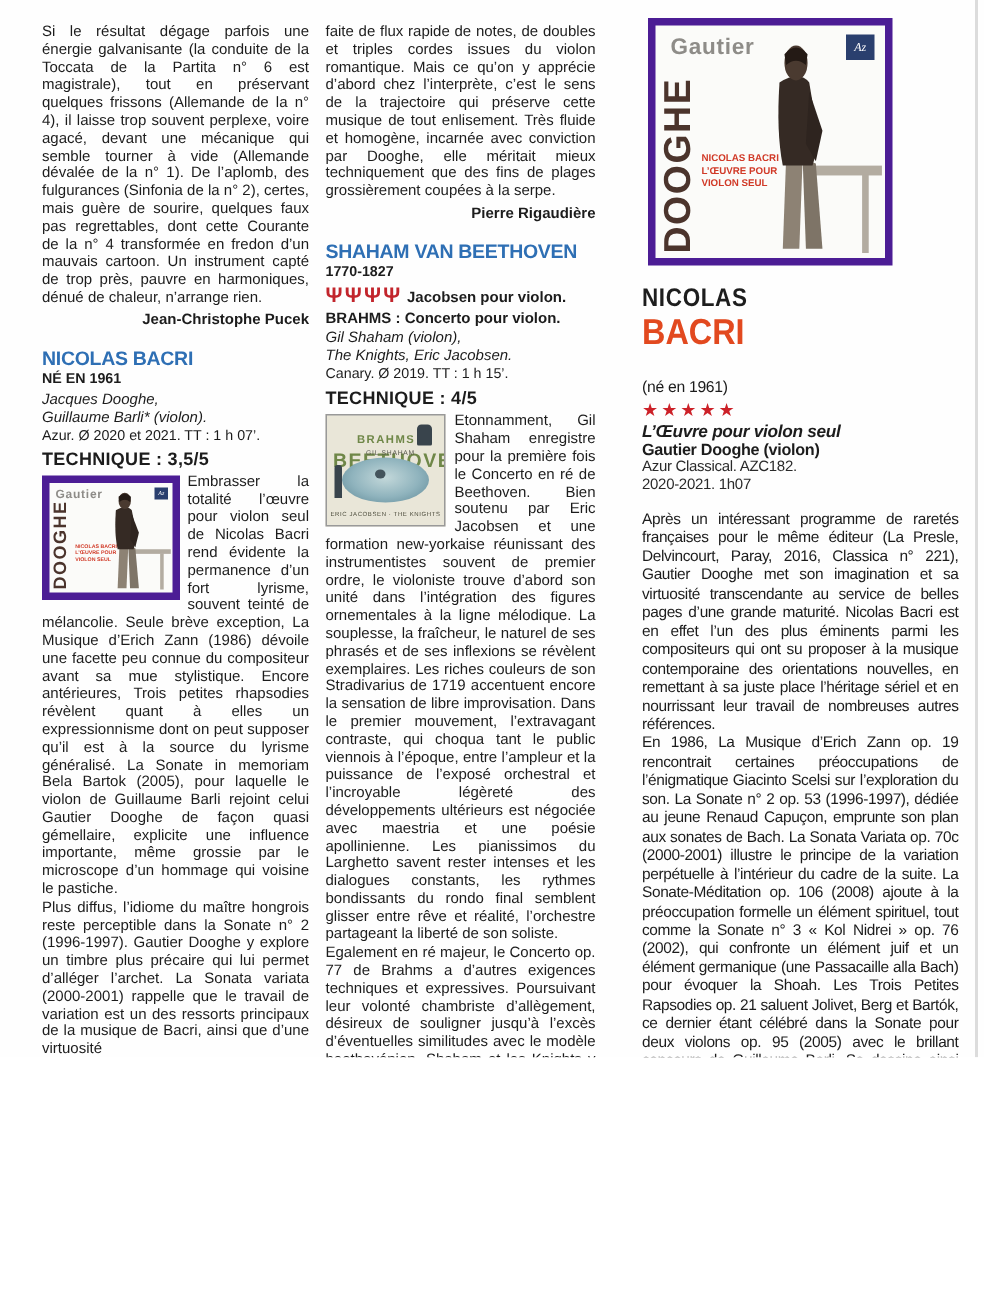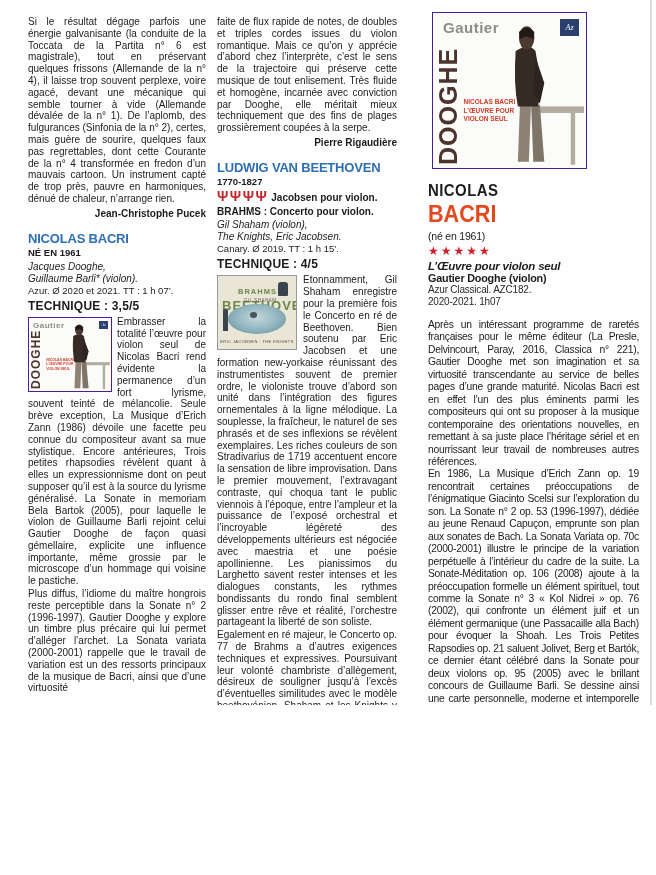--- a/index.html
+++ b/index.html
@@ -19,21 +19,21 @@
   .title-p{margin:0 0 1px;text-align:left;line-height:12.2px;}
   .forks{color:#c2252c;font-weight:bold;font-size:14px;letter-spacing:1.5px;margin-right:3px;}
   .work-title{font-weight:bold;font-size:10px;}
   .performers{font-style:italic;font-size:10px;line-height:12px;text-align:left;}
   .label-line{font-size:9.5px;line-height:12px;text-align:left;}
   .tech{font-weight:bold;font-size:12px;margin:2px 0 3px;text-align:left;letter-spacing:0.2px;}
   .review-body p{margin:0;}
   .review-body p + p{margin-top:1px;}
 
   
-  .cover-dooghe{position:relative;background:#fbfbf9;border:1px solid #4c1d95;overflow:hidden;}
+  .cover-dooghe{position:relative;background:#fbfbf9;border:5px solid #4c1d95;overflow:hidden;}
   .cover-dooghe .first{position:absolute;color:#8e8c88;font-weight:bold;letter-spacing:0.5px;}
   .cover-dooghe .last{
     position:absolute;color:#4b342c;font-weight:bold;
     writing-mode:vertical-rl;transform:rotate(180deg);letter-spacing:1px;line-height:1;
   }
   .cover-dooghe .worktitle{position:absolute;color:#d13a28;font-weight:bold;line-height:1.3;text-align:left;}
   .cover-dooghe .logo{
     position:absolute;background:#2a3f6e;color:#fff;display:flex;align-items:center;justify-content:center;
     font-family:"Liberation Serif",serif;font-style:italic;
   }
@@ -62,21 +62,21 @@
     background:radial-gradient(ellipse at 50% 45%, #c3d8da 0%, #8fb3bd 55%, #5d8795 100%);
   }
   .cover-bb .fig1{position:absolute;left:5px;top:33px;width:5px;height:22px;background:#39444c;border-radius:2px 2px 0 0;}
   .cover-bb .fig2{position:absolute;right:8px;top:6px;width:10px;height:14px;background:#39444c;border-radius:3px 3px 1px 1px;}
   .cover-bb .fig3{position:absolute;left:32px;top:36px;width:7px;height:6px;background:#44545c;border-radius:50%;}
   .cover-bb .credits{position:absolute;left:0;right:0;bottom:2px;text-align:center;font-size:4px;color:#4a4a3a;letter-spacing:0.4px;}
 
   
   .c3-first{font-size:17px;font-weight:bold;letter-spacing:0.5px;color:#1d1d1d;display:inline-block;transform:scaleX(0.88);transform-origin:left;}
   .c3-last{font-size:24px;font-weight:bold;color:#e2491f;line-height:1;display:inline-block;transform:scaleX(0.9);transform-origin:left;margin-top:1px;}
-  .c3-dates{font-size:10.5px;margin-top:4px;letter-spacing:-0.2px;}
+  .c3-dates{font-size:10.5px;margin-top:18px;letter-spacing:-0.2px;}
   .c3-stars{color:#cc2128;font-size:12px;letter-spacing:2px;margin:2px 0;}
   .c3-title{font-weight:bold;font-style:italic;font-size:11.5px;letter-spacing:-0.2px;}
   .c3-perf{font-weight:bold;font-size:10.8px;letter-spacing:-0.2px;}
   .c3-label{font-size:10px;line-height:12px;letter-spacing:-0.2px;color:#2a2a2a;}
   .c3-body{font-size:10.3px;line-height:12.45px;letter-spacing:-0.25px;text-align:justify;margin-top:11px;}
   .c3-body p{margin:0;}
   .c3-byline{font-weight:bold;font-size:11px;text-align:right;padding-right:52px;margin-top:2px;letter-spacing:-0.2px;}
 
   .watermark{position:absolute;left:404px;top:845px;display:flex;align-items:center;gap:5px;color:#c3c3c3;font-size:8.5px;}
   .wm-icon{width:10px;height:10px;background:#cfcfcf;border-radius:2px;display:inline-block;position:relative;}
@@ -123,21 +123,21 @@
       </div>
       <p>Embrasser la totalité l’œuvre pour violon seul de Nicolas Bacri rend évidente la permanence d’un fort lyrisme, souvent teinté de mélancolie. Seule brève exception, La Musique d’Erich Zann (1986) dévoile une facette peu connue du compositeur avant sa mue stylistique. Encore antérieures, Trois petites rhapsodies révèlent quant à elles un expressionnisme dont on peut supposer qu’il est à la source du lyrisme généralisé. La Sonate in memoriam Bela Bartok (2005), pour laquelle le violon de Guillaume Barli rejoint celui Gautier Dooghe de façon quasi gémellaire, explicite une influence importante, même grossie par le microscope d’un hommage qui voisine le pastiche.</p>
       <p>Plus diffus, l’idiome du maître hongrois reste perceptible dans la Sonate n° 2 (1996-1997). Gautier Dooghe y explore un timbre plus précaire qui lui permet d’alléger l’archet. La Sonata variata (2000-2001) rappelle que le travail de variation est un des ressorts principaux de la musique de Bacri, ainsi que d’une virtuosité</p>
     </div>
   </section>
 
   <section class="col col2">
     <p class="body-text">faite de flux rapide de notes, de doubles et triples cordes issues du violon romantique. Mais ce qu’on y apprécie d’abord chez l’interprète, c’est le sens de la trajectoire qui préserve cette musique de tout enlisement. Très fluide et homogène, incarnée avec conviction par Dooghe, elle méritait mieux techniquement que des fins de plages grossièrement coupées à la serpe.</p>
     <div class="byline">Pierre Rigaudière</div>
 
-    <h2 class="hdr">LUDWIG VAN BEETHOVEN</h2>
+    <h2 class="hdr">SHAHAM VAN BEETHOVEN</h2>
     <div class="dates">1770-1827</div>
     <p class="title-p">
       <span class="forks">ΨΨΨΨ</span><span class="work-title">Jacobsen pour violon.</span><br>
       <span class="work-title">BRAHMS : Concerto pour violon.</span>
     </p>
     <div class="performers">
       <div>Gil Shaham (violon),</div>
       <div>The Knights, Eric Jacobsen.</div>
     </div>
     <div class="label-line">Canary. Ø 2019. TT : 1 h 15’.</div>

